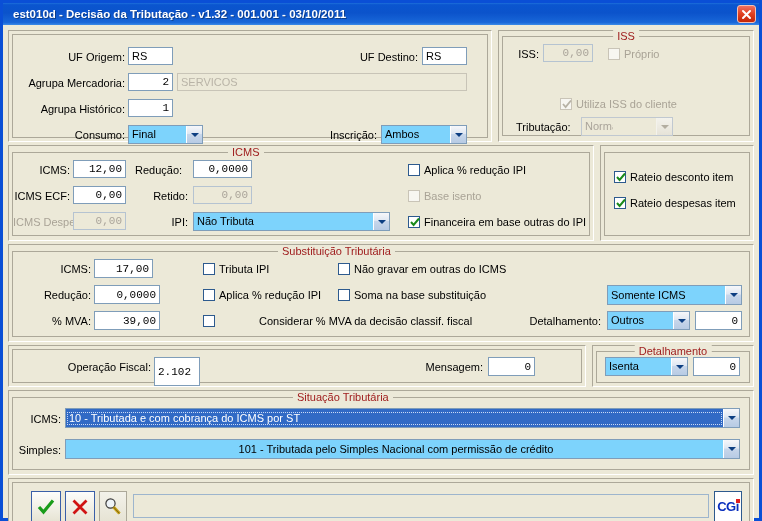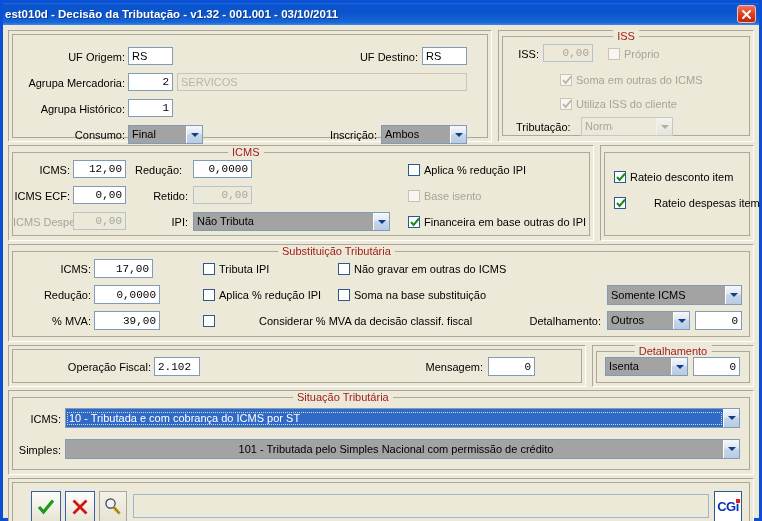--- a/index.html
+++ b/index.html
@@ -16,21 +16,21 @@
     background:#ece9d8;
   }
   
   .titlebar{
     position:absolute;left:0;top:0;width:756px;height:22px;
     background:linear-gradient(to bottom,#1d6fdb 0%,#0a55cf 8%,#0b53cb 45%,#1866d8 88%,#3a8ae8 100%);
     display:flex;align-items:center;
   }
   .titlebar .title{
     color:#ffffff;font-weight:bold;font-size:11.5px;
-    margin-left:2px;white-space:nowrap;
+    margin-left:10px;white-space:nowrap;
     text-shadow:1px 1px 0 rgba(0,0,0,.35);
   }
   .closebtn{
     position:absolute;right:3px;top:2px;width:19px;height:18px;
     background:linear-gradient(to bottom,#f07060 0%,#e04020 50%,#c22508 100%);
     border:1px solid #f7c0b2;border-radius:3px;
     box-sizing:border-box;
     display:flex;align-items:center;justify-content:center;
     cursor:pointer;
   }
@@ -95,21 +95,21 @@
   .inp.gray-text{
     background:#ece9d8;color:#b9b4a7;border:1px solid #c8c4b7;
     font-family:"Liberation Sans", sans-serif;font-size:11px;
     justify-content:flex-start;
   }
   .inp.sans{font-family:"Liberation Sans", sans-serif;}
 
   
   .combo{
     position:absolute;box-sizing:border-box;
-    border:1px solid #7f9db9;background:#a3a3a3;
+    border:1px solid #7f9db9;background:#7dd3fc;
     display:flex;align-items:center;
     font-size:11px;color:#000;cursor:pointer;
   }
   .combo .txt{
     flex:1;padding-left:3px;white-space:nowrap;overflow:hidden;
     line-height:13px;
   }
   .combo .arrow{
     width:16px;height:100%;
     background:linear-gradient(to bottom,#f6f7fa 0%,#dfe7f2 45%,#c7d6ea 50%,#b7cbe4 100%);
@@ -239,28 +239,20 @@
         <div class="legend">ISS</div>
 
         <div class="lbl r" style="left:0px;top:11px;width:36px;">ISS:</div>
         <div class="inp num dis" style="left:40px;top:7px;width:50px;height:18px;">0,00</div>
 
         <div class="cb dis" style="left:105px;top:11px;">
           <span class="box"></span>
           <span>Próprio</span>
         </div>
 
-        <div class="cb dis" style="left:57px;top:37px;">
-          <span class="box">
-            <svg class="tick" viewBox="0 0 10 11">
-              <path d="M1 5 L3.6 8 L9 1.5" fill="none" stroke="#b7b2a5" stroke-width="1.8"></path>
-            </svg>
-          </span>
-          <span>Soma em outras do ICMS</span>
-        </div>
 
         <div class="cb dis" style="left:57px;top:61px;">
           <span class="box">
             <svg class="tick" viewBox="0 0 10 11">
               <path d="M1 5 L3.6 8 L9 1.5" fill="none" stroke="#b7b2a5" stroke-width="1.8"></path>
             </svg>
           </span>
           <span>Utiliza ISS do cliente</span>
         </div>
 
@@ -327,21 +319,21 @@
       <div class="group plain" style="left:3px;top:6px;width:146px;height:84px;">
         <div class="inner"></div>
         <div class="cb" style="left:9px;top:18px;text-align:right;">
           <span class="box">
             <svg class="tick" viewBox="0 0 10 11">
               <path d="M1 5 L3.6 8 L9 1.5" fill="none" stroke="#1a8a1a" stroke-width="2"></path>
             </svg>
           </span>
           <span>Rateio desconto item</span>
         </div>
-        <div class="cb" style="left:9px;top:44px;gap:24px;">
+        <div class="cb" style="left:9px;top:44px;">
           <span class="box">
             <svg class="tick" viewBox="0 0 10 11">
               <path d="M1 5 L3.6 8 L9 1.5" fill="none" stroke="#1a8a1a" stroke-width="2"></path>
             </svg>
           </span>
           <span>Rateio despesas item</span>
         </div>
       </div>
     </div>
 
@@ -396,21 +388,21 @@
             </span>
         </div>
         <div class="inp num" style="left:682px;top:59px;width:47px;height:19px;">0</div>
       </div>
     </div>
 
     <div class="panel" style="left:5px;top:320px;width:578px;height:42px;">
       <div class="group plain" style="left:3px;top:3px;width:570px;height:34px;">
         <div class="inner"></div>
         <div class="lbl r" style="left:10px;top:11px;width:128px;">Operação Fiscal:</div>
-        <div class="inp" style="left:141px;top:7px;width:46px;height:19px;">2.102</div>
+        <div class="inp" style="left:141px;top:7px;width:46px;height:29px;">2.102</div>
 
         <div class="lbl r" style="left:375px;top:11px;width:95px;">Mensagem:</div>
         <div class="inp num" style="left:475px;top:7px;width:47px;height:19px;">0</div>
       </div>
     </div>
 
     <div class="panel" style="left:589px;top:320px;width:162px;height:42px;">
       <div class="group" style="left:3px;top:5px;width:154px;height:32px;">
         <div class="inner"></div>
         <div class="legend">Detalhamento</div>

